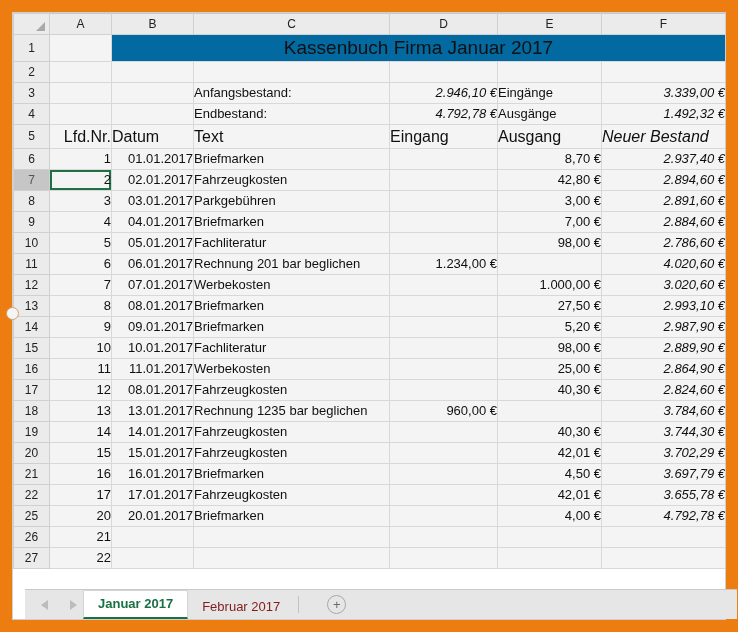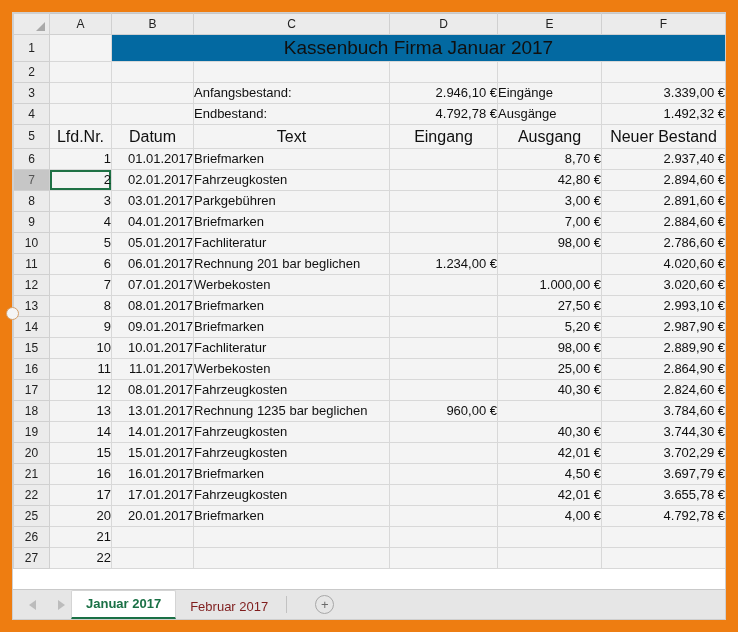--- a/index.html
+++ b/index.html
@@ -87,47 +87,46 @@
     padding:0 3px;
   }
   
   .r{text-align:right;}
   .l{text-align:left;}
   .b{font-weight:bold;}
   
   .bt{border-top:2px solid #1a1a1a;}
   .bb{border-bottom:2px solid #1a1a1a;}
   .bl{border-left:2px solid #1a1a1a;}
-  .br{border-right:2px solid #1a1a1a;}
+  .br{border-right:2px solid #1a1a1a;font-style:italic;}
   .mb{border-bottom:1px solid #6f6f6f;}
   
   td.title{
     font-size:19px;
     text-align:center;
     background:#0369a1;
     height:26px;line-height:26px;
   }
   tr.r1 td{height:26px;line-height:26px;}
   
   td.hdr{
     font-size:16px;
     height:23px;line-height:23px;
     background:#f4f4f4;
-    text-align:center;
   }
   tr.r5 td{height:23px;line-height:23px;}
   
   td.selcell{
     box-shadow: inset 2px 0 0 0 #1f7145, inset -2px 0 0 0 #1f7145,
                 inset 0 2px 0 0 #1f7145, inset 0 -2px 0 0 #1f7145;
   }
   
   #tabbar{
     position:absolute;
-    left:0; bottom:0;
+    left:12px; bottom:0;
     width:712px;height:29px;
     background:#e6e6e6;
     border-top:1px solid #c9c9c9;
     display:flex;align-items:flex-end;
   }
   .navbtns{display:flex;align-items:center;height:29px;padding:0 6px 0 16px;gap:22px;}
   .navtri{width:0;height:0;}
   .navtri.left{border-top:5px solid transparent;border-bottom:5px solid transparent;border-right:7px solid #bcbcbc;}
   .navtri.right{border-top:5px solid transparent;border-bottom:5px solid transparent;border-left:7px solid #bcbcbc;}
   .tabsep{width:1px;height:17px;background:#c2c2c2;align-self:center;margin:0 4px;}

